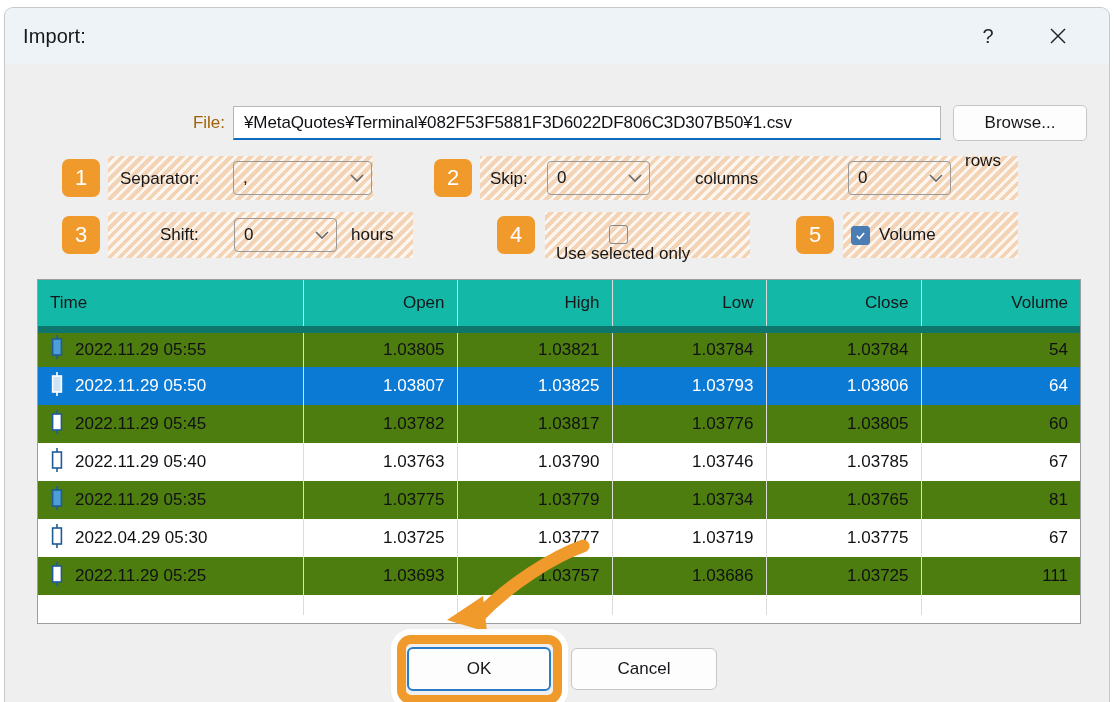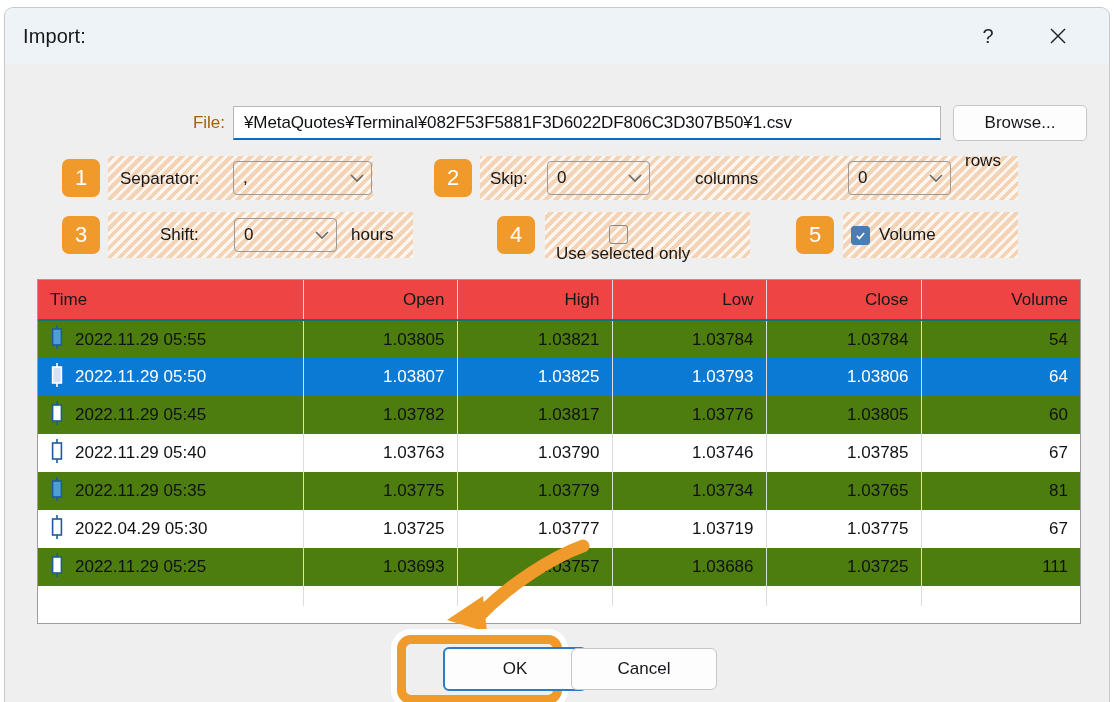--- a/index.html
+++ b/index.html
@@ -226,24 +226,24 @@
     border: 1px solid #9d9d9d;
     box-sizing: border-box;
     overflow: hidden;
   }
   table.grid {
     border-collapse: collapse;
     width: 100%;
     table-layout: fixed;
   }
   table.grid th {
-    height: 40px;
-    background: #ef4444;
+    height: 49px;
+    background: #14b8a6;
     border-right: 1px solid #dcdcdc;
-    border-bottom: 2px solid #0f766e;
+    border-bottom: 7px solid #0f766e;
     font-weight: normal;
     font-size: 17px;
     color: #16171a;
     padding: 0 12px;
     box-sizing: border-box;
   }
   table.grid th:last-child { border-right: none; }
   table.grid td {
     height: 38px;
     border-right: 1px solid #dcdcdc;
@@ -308,21 +308,20 @@
     border: 2px solid #2a7cc7;
     border-radius: 6px;
     box-sizing: border-box;
     display: flex;
     align-items: center;
     justify-content: center;
     font-size: 17px;
     color: #16171a;
     z-index: 10;
     cursor: default;
-    margin-left: 36px;
   }
   .cancel-btn {
     position: absolute;
     left: 566px;
     top: 640px;
     width: 146px;
     height: 42px;
     background: #fdfdfd;
     border: 1px solid #c6c6c6;
     border-radius: 6px;

